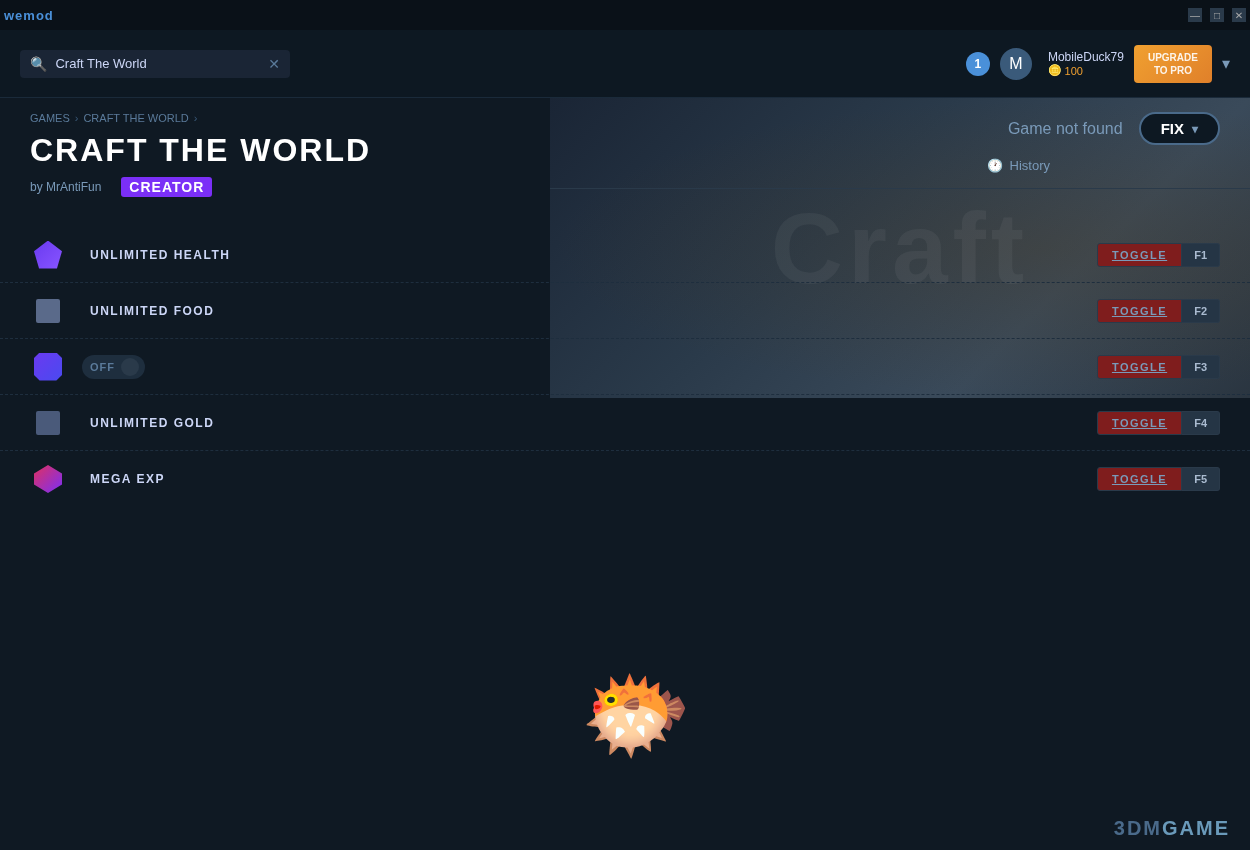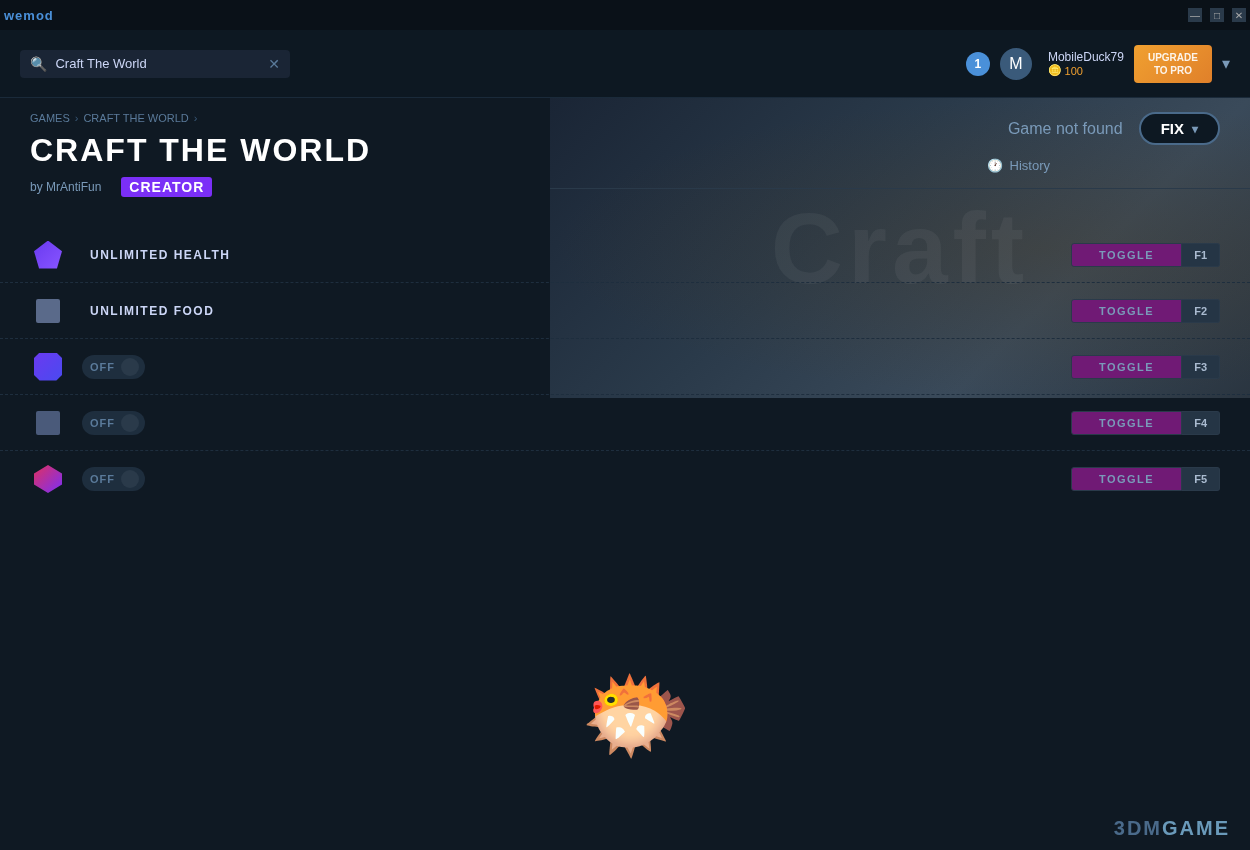--- a/index.html
+++ b/index.html
@@ -388,28 +388,29 @@
     }
 
     .toggle-btn-area {
       display: flex;
       align-items: center;
       gap: 0;
       position: absolute;
       right: 30px;
     }
     .toggle-label {
-      background: #701a75;
+      background: #7f1d1d;
       color: #7a9ab9;
       font-size: 11px;
       font-weight: bold;
       letter-spacing: 1.5px;
-      padding: 5px 27px;
+      padding: 5px 14px;
       border-radius: 3px 0 0 3px;
       border: 1px solid #2a3a4a;
+      text-decoration: underline;
     }
     .fkey-label {
       background: #253545;
       color: #aabbd0;
       font-size: 11px;
       font-weight: bold;
       padding: 5px 12px;
       border-radius: 0 3px 3px 0;
       border: 1px solid #2a3a4a;
       border-left: none;
@@ -569,34 +570,36 @@
       <div class="toggle-btn-area">
         <span class="toggle-label">TOGGLE</span>
         <span class="fkey-label">F3</span>
       </div>
     </div>
 
     <div class="cheat-row">
       <div class="cheat-icon">
         <div class="icon-gold"></div>
       </div>
+      <span class="cheat-name">UNLIMITED GOLD</span>
       <div class="off-toggle">
         <span class="off-text">OFF</span>
         <div class="off-circle"></div>
       </div>
       <div class="toggle-btn-area">
         <span class="toggle-label">TOGGLE</span>
         <span class="fkey-label">F4</span>
       </div>
     </div>
 
     <div class="cheat-row">
       <div class="cheat-icon">
         <div class="icon-exp"></div>
       </div>
+      <span class="cheat-name">MEGA EXP</span>
       <div class="off-toggle">
         <span class="off-text">OFF</span>
         <div class="off-circle"></div>
       </div>
       <div class="toggle-btn-area">
         <span class="toggle-label">TOGGLE</span>
         <span class="fkey-label">F5</span>
       </div>
     </div>
 

